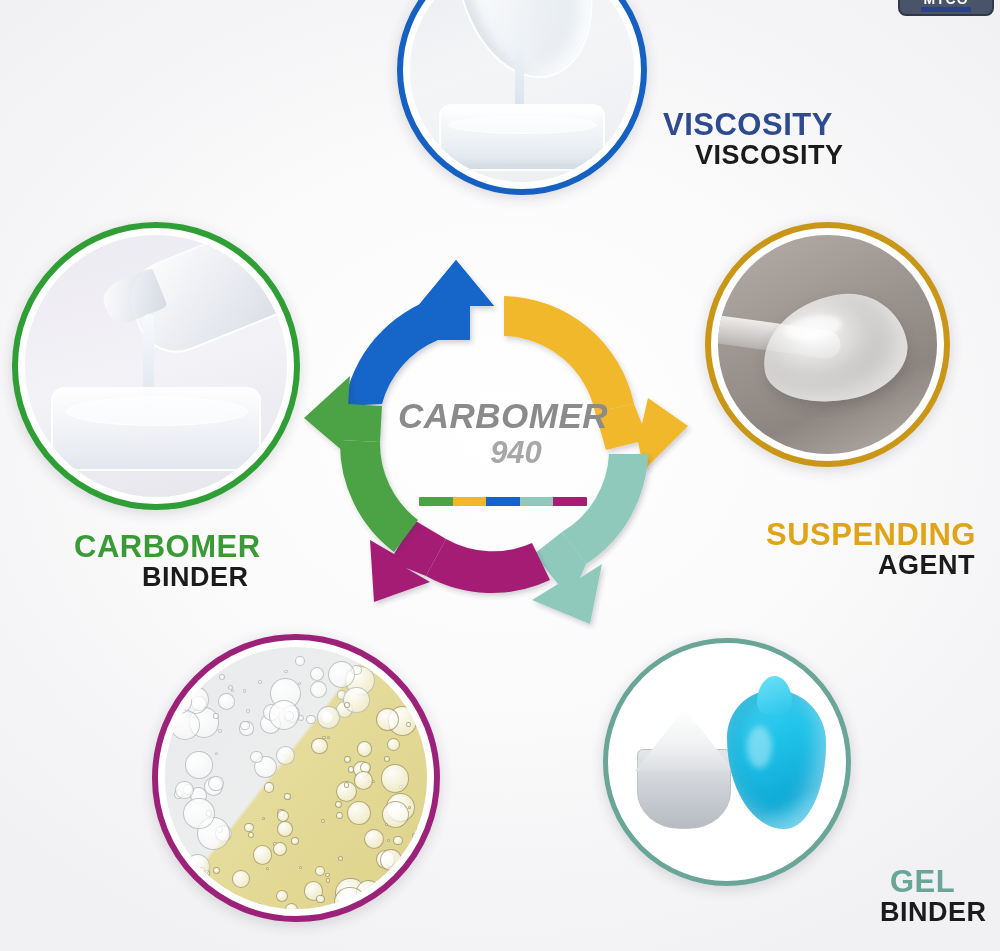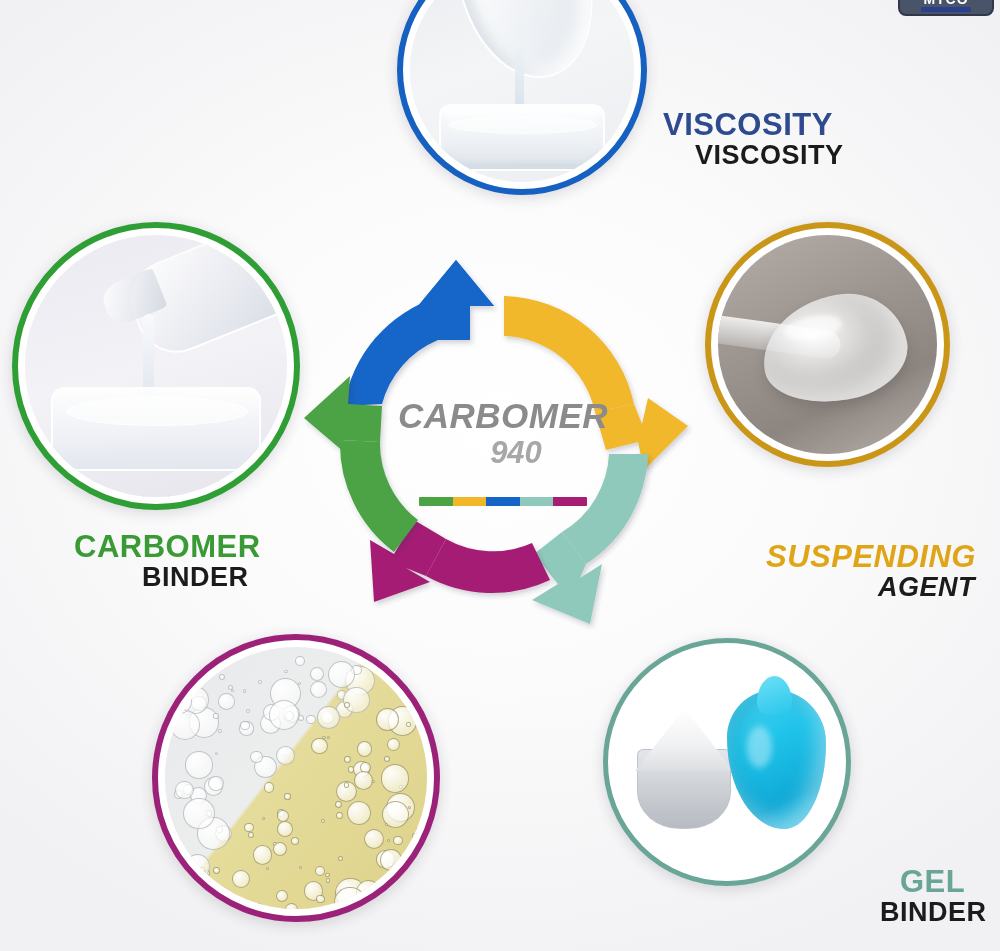--- a/index.html
+++ b/index.html
@@ -249,33 +249,33 @@
 
   
   .label { position: absolute; z-index: 30; line-height: 1.08; }
   .label .l1 { font-size: 31px; font-weight: bold; letter-spacing: .5px; display: block; }
   .label .l2 { font-size: 27px; font-weight: bold; letter-spacing: .5px; display: block; color: #1b1b1b; }
 
   #label-viscosity  { left: 663px; top: 108px; text-align: left; }
   #label-viscosity .l1 { color: #2f4b8f; }
   #label-viscosity .l2 { margin-left: 32px; }
 
-  #label-suspending { left: 766px; top: 540px; text-align: left; font-style: italic; }
+  #label-suspending { left: 766px; top: 518px; text-align: left; }
   #label-suspending .l1 { color: #e0a517; }
   #label-suspending .l2 { margin-left: 112px; }
 
   #label-cosmetic   { left: 74px;  top: 530px; text-align: left; }
   #label-cosmetic .l1 { color: #3a9b36; }
   #label-cosmetic .l2 { margin-left: 68px; }
 
   #label-emulsifier { left: 341px; top: 890px; }
   #label-emulsifier .l1 { color: #a51e7a; }
 
   #label-gel        { left: 880px; top: 865px; text-align: left; }
-  #label-gel .l1 { color: #6aa698; margin-left: 20px; }
+  #label-gel .l1 { color: #6aa698; margin-left: 10px; }
   #label-gel .l2 { margin-left: 0; }
 </style>
 </head>
 <body>
 
 <div class="infographic">
 
   <div class="brand-badge">
     <span class="brand-text">MTCO</span>
     <span class="brand-bar"></span>

